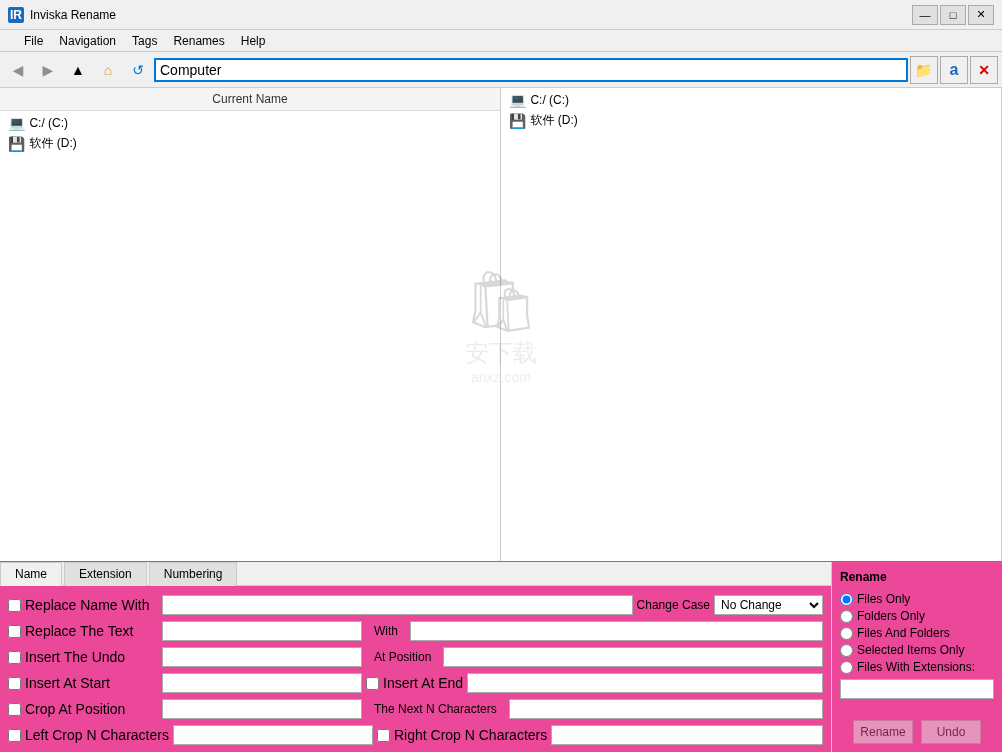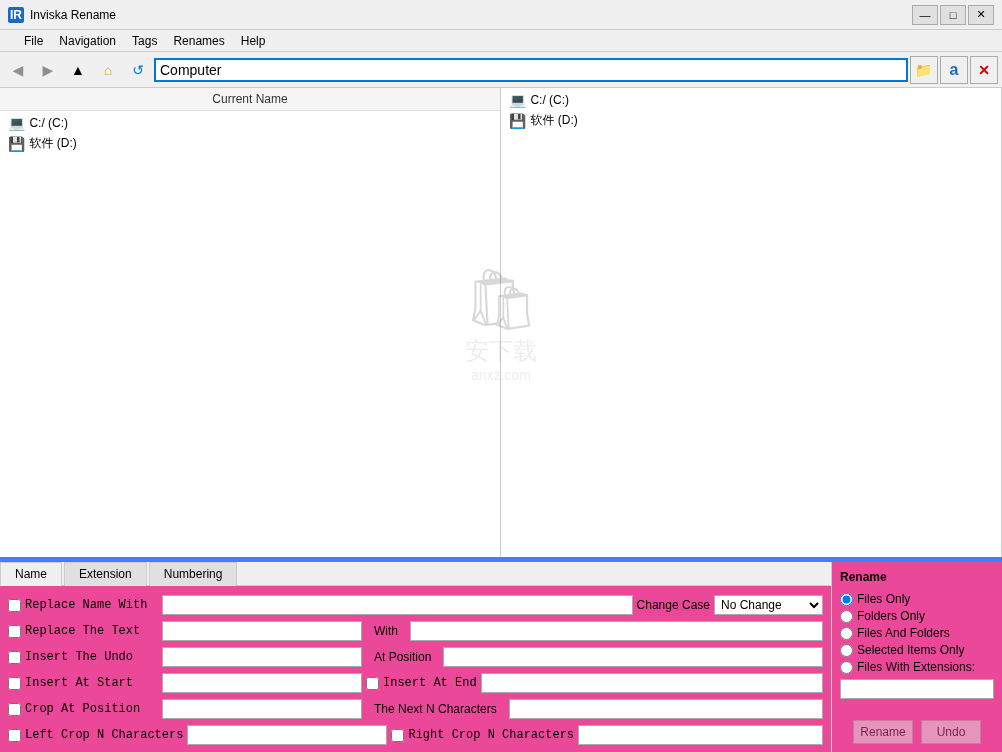--- a/index.html
+++ b/index.html
@@ -38,21 +38,21 @@
       flex: 1; height: 24px; border: 2px solid #0078d7; padding: 0 4px;
       font-size: 14px; background: white; outline: none;
     }
     .toolbar-action-btn {
       width: 28px; height: 28px; border: 1px solid #aaa; background: #f0f0f0;
       display: flex; align-items: center; justify-content: center; cursor: pointer; font-size: 14px;
     }
 
     
     .file-area {
-      flex: 1; display: flex; background: white; border-bottom: 5px solid #3b82f6; position: relative; overflow: hidden;
+      flex: 1; display: flex; background: white; border-bottom: 1px solid #3b82f6; position: relative; overflow: hidden;
     }
     .pane {
       flex: 1; display: flex; flex-direction: column; overflow: hidden; border-right: 1px solid #ccc;
     }
     .pane:last-child { border-right: none; }
     .pane-header {
       background: #f5f5f5; border-bottom: 1px solid #ddd;
       padding: 4px 8px; font-size: 12px; color: #333; text-align: center;
       font-weight: normal;
     }
@@ -88,21 +88,21 @@
     }
     .tab.active { background: #f0f0f0; border-bottom: 1px solid #f0f0f0; z-index: 1; }
     .tab-content { flex: 1; padding: 8px; overflow: hidden; }
 
     
     .form-row {
       display: flex; align-items: center; margin-bottom: 4px; gap: 4px; height: 22px;
     }
     .form-label { display: flex; align-items: center; gap: 4px; min-width: 150px; }
     .form-checkbox { width: 13px; height: 13px; cursor: pointer; }
-    .form-label-text { font-size: 12px; font-family: Liberation Mono, monospace; }
+    .form-label-text { font-size: 14px; }
     .form-input {
       height: 20px; border: 1px solid #aaa; background: white; padding: 0 4px;
       font-size: 12px; outline: none;
     }
     .form-input.wide { flex: 1; }
     .form-input-between { font-size: 12px; padding: 0 8px; }
     .change-case-group { display: flex; align-items: center; gap: 4px; margin-left: auto; }
     .change-case-label { font-size: 12px; }
     .change-case-select {
       height: 20px; border: 1px solid #aaa; background: white; font-size: 12px; padding: 0 2px; cursor: pointer;

